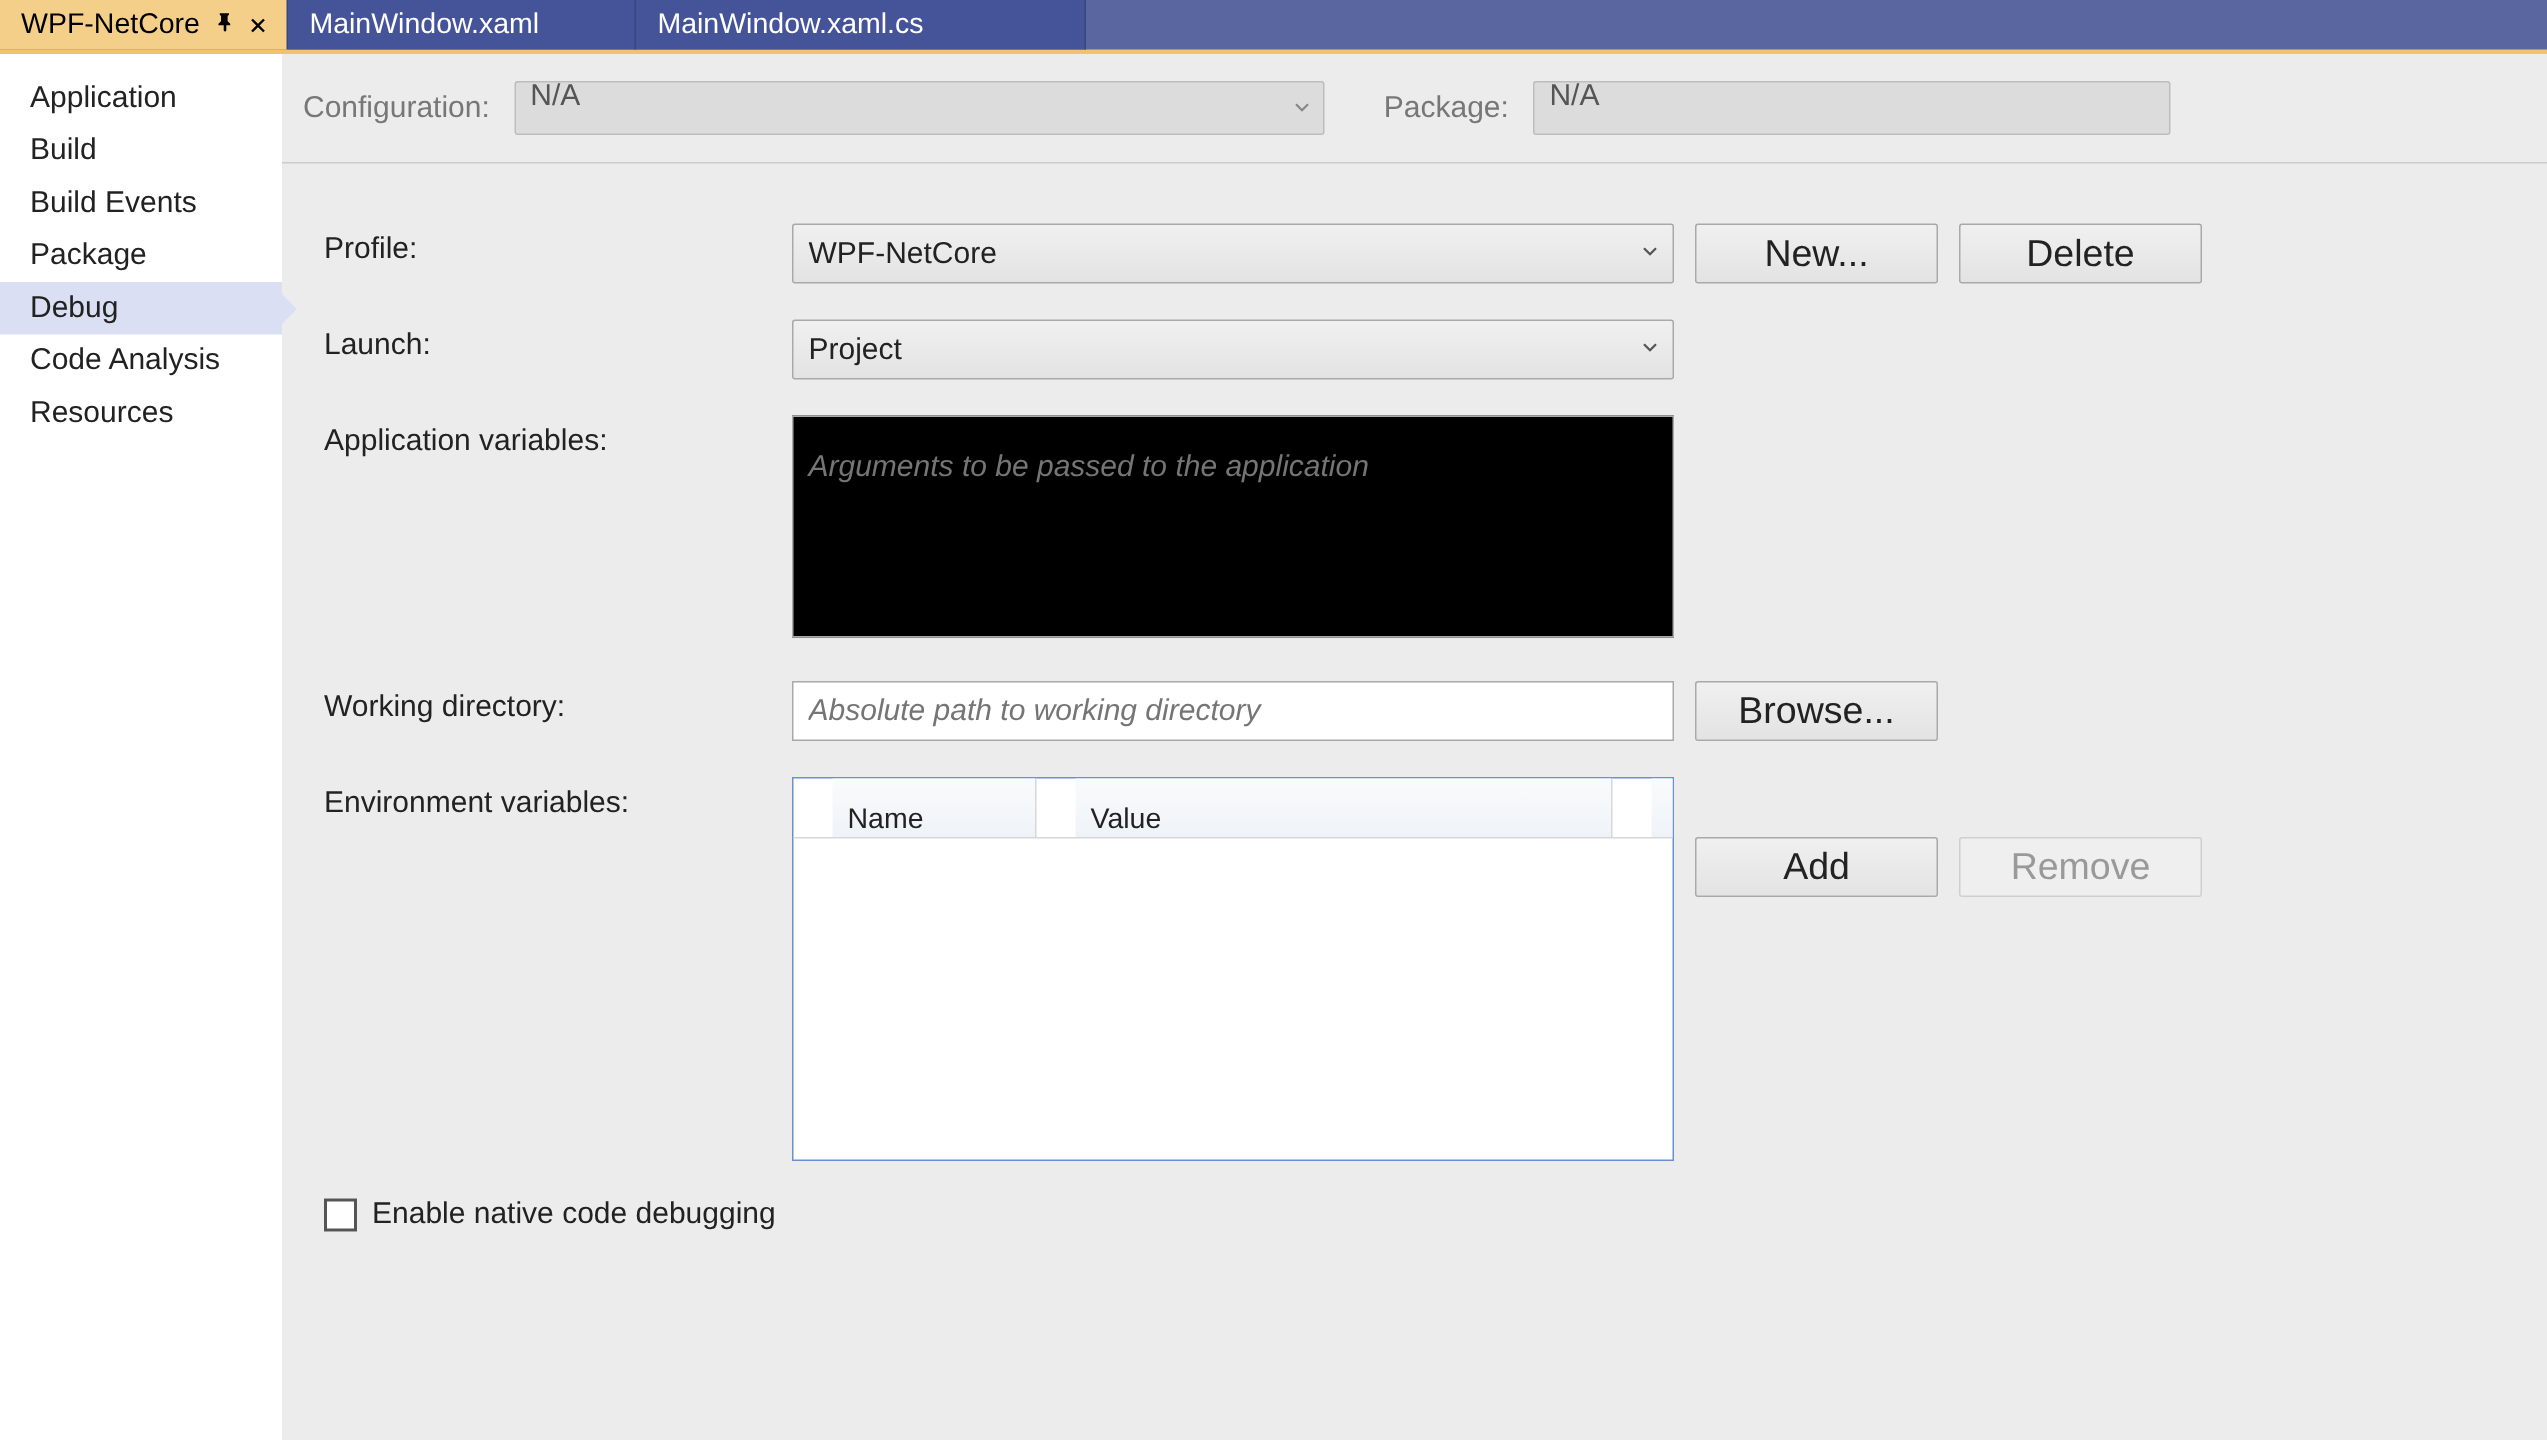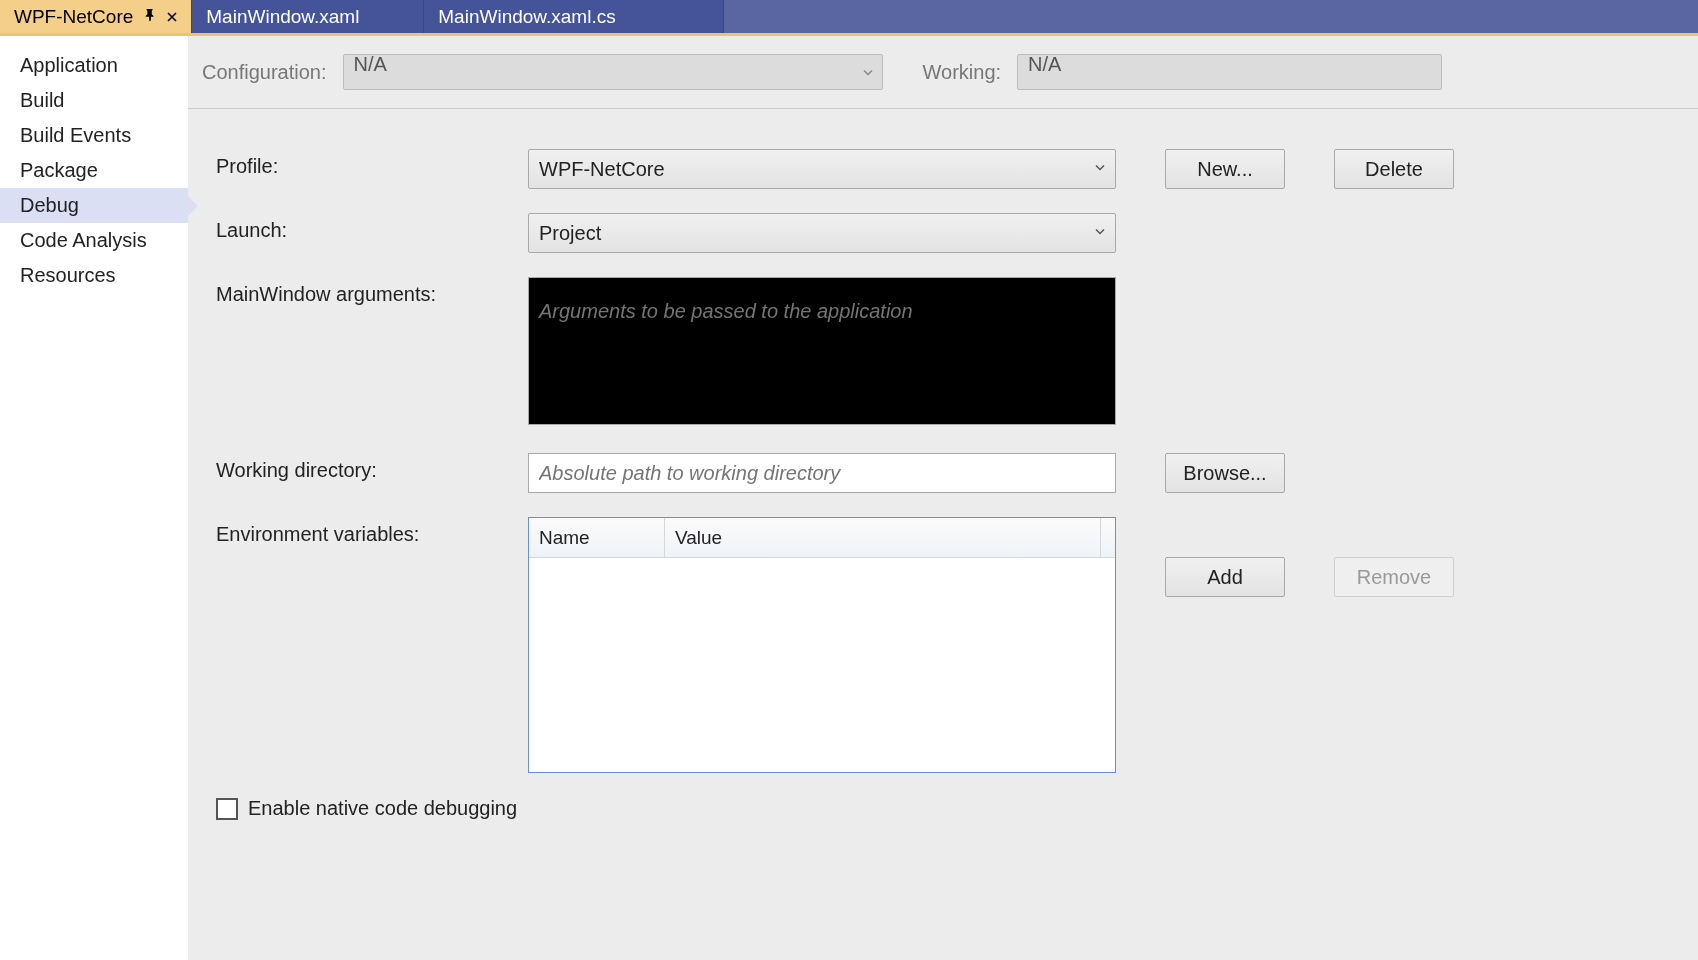--- a/index.html
+++ b/index.html
@@ -49,30 +49,30 @@
 
   textarea.args {
     width: 100%; height: 148px; border: 1px solid #a9a9a9; background: #000000; font-size: 20px; font-style: italic; color: #888;
     padding: 22px 10px; resize: none;
   }
   input.textline {
     width: 100%; height: 40px; border: 1px solid #a9a9a9; background: #fff; font-size: 20px; font-style: italic; color: #8b5cf6; padding: 0 10px;
   }
 
   button.btn {
-    width: 120px; height: 40px; background: linear-gradient(#f0f0f0,#e3e3e3); border: 1px solid #a9a9a9; border-radius: 2px;
-    font-size: 20px; color: #222; cursor: default; margin-left: 35px;
+    width: 162px; height: 40px; background: linear-gradient(#f0f0f0,#e3e3e3); border: 1px solid #a9a9a9; border-radius: 2px;
+    font-size: 25px; color: #222; cursor: default;
   }
   button.btn.disabled { color: #999; background: #efefef; border-color: #cfcfcf; }
 
   .env-grid {
     width: 100%; height: 256px; border: 1px solid #6a8fd4; background: #fff;
   }
   .env-header { display: flex; height: 40px; border-bottom: 1px solid #d7d7d7; }
-  .env-col { font-size: 19px; color: #222; display: flex; align-items: center; padding-left: 10px; border-right: 1px solid #d7d7d7; background: linear-gradient(#fbfbfb,#eef3f9); }
+  .env-col { font-size: 19px; color: #222; display: flex; align-items: flex-end; padding-left: 10px; border-right: 1px solid #d7d7d7; background: linear-gradient(#fbfbfb,#eef3f9); margin-left: 26px; }
   .env-col.name { width: 136px; }
   .env-col.value { flex: 1; }
   .env-col.tail { width: 14px; border-right: none; }
 
   .check-row { display: flex; align-items: center; gap: 10px; margin-top: 22px; margin-left: 28px; font-size: 20px; color: #222; text-align: right; }
   .checkbox { width: 22px; height: 22px; border: 2px solid #555; background: #fff; display: inline-block; }
 
   .chev svg { width: 12px; height: 12px; }
 </style>
 </head>
@@ -118,21 +118,21 @@
 
       <div class="config-row">
         <span class="config-label">Configuration:</span>
         <div class="config-select">
           <span>N/A</span>
           <span class="chev"><svg viewBox="0 0 12 12">
                 <path d="M2 4l4 4 4-4" stroke="#888" stroke-width="1.5" fill="none"></path>
               </svg></span>
         </div>
         <span style="width:16px;"></span>
-        <span class="config-label">Working:</span>
+        <span class="config-label">Package:</span>
         <div class="config-select small">
           <span>N/A</span>
         </div>
       </div>
 
       <div class="form">
 
         <div class="form-row">
           <div class="form-label">Profile:</div>
           <div class="form-field">
@@ -159,21 +159,21 @@
                 <option>Project</option>
               </select>
               <span class="chev"><svg viewBox="0 0 12 12">
                     <path d="M2 4l4 4 4-4" stroke="#555" stroke-width="1.5" fill="none"></path>
                   </svg></span>
             </div>
           </div>
         </div>
 
         <div class="form-row">
-          <div class="form-label">MainWindow arguments:</div>
+          <div class="form-label">Application variables:</div>
           <div class="form-field">
             <textarea class="args" placeholder="Arguments to be passed to the application" style=""></textarea>
           </div>
         </div>
 
         <div class="form-row">
           <div class="form-label">Working directory:</div>
           <div class="form-field">
             <input class="textline" type="text" placeholder="Absolute path to working directory" style="">
           </div>

